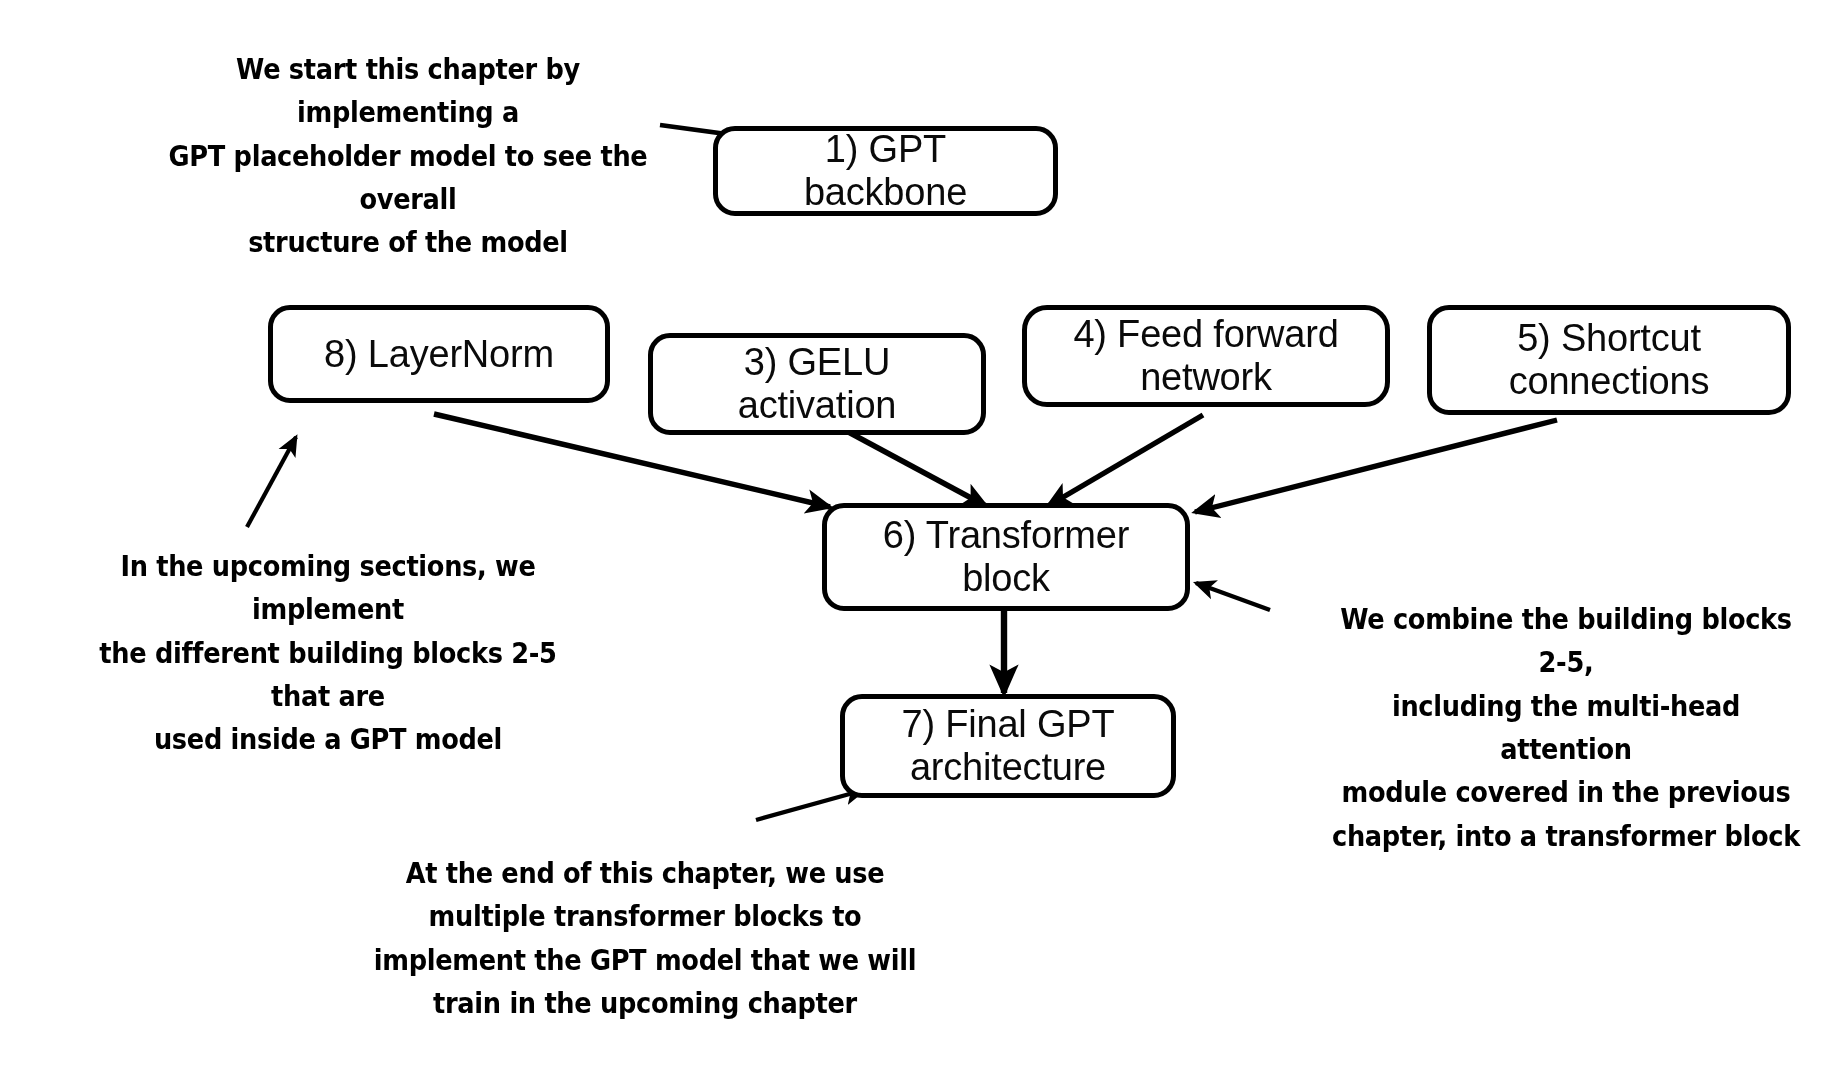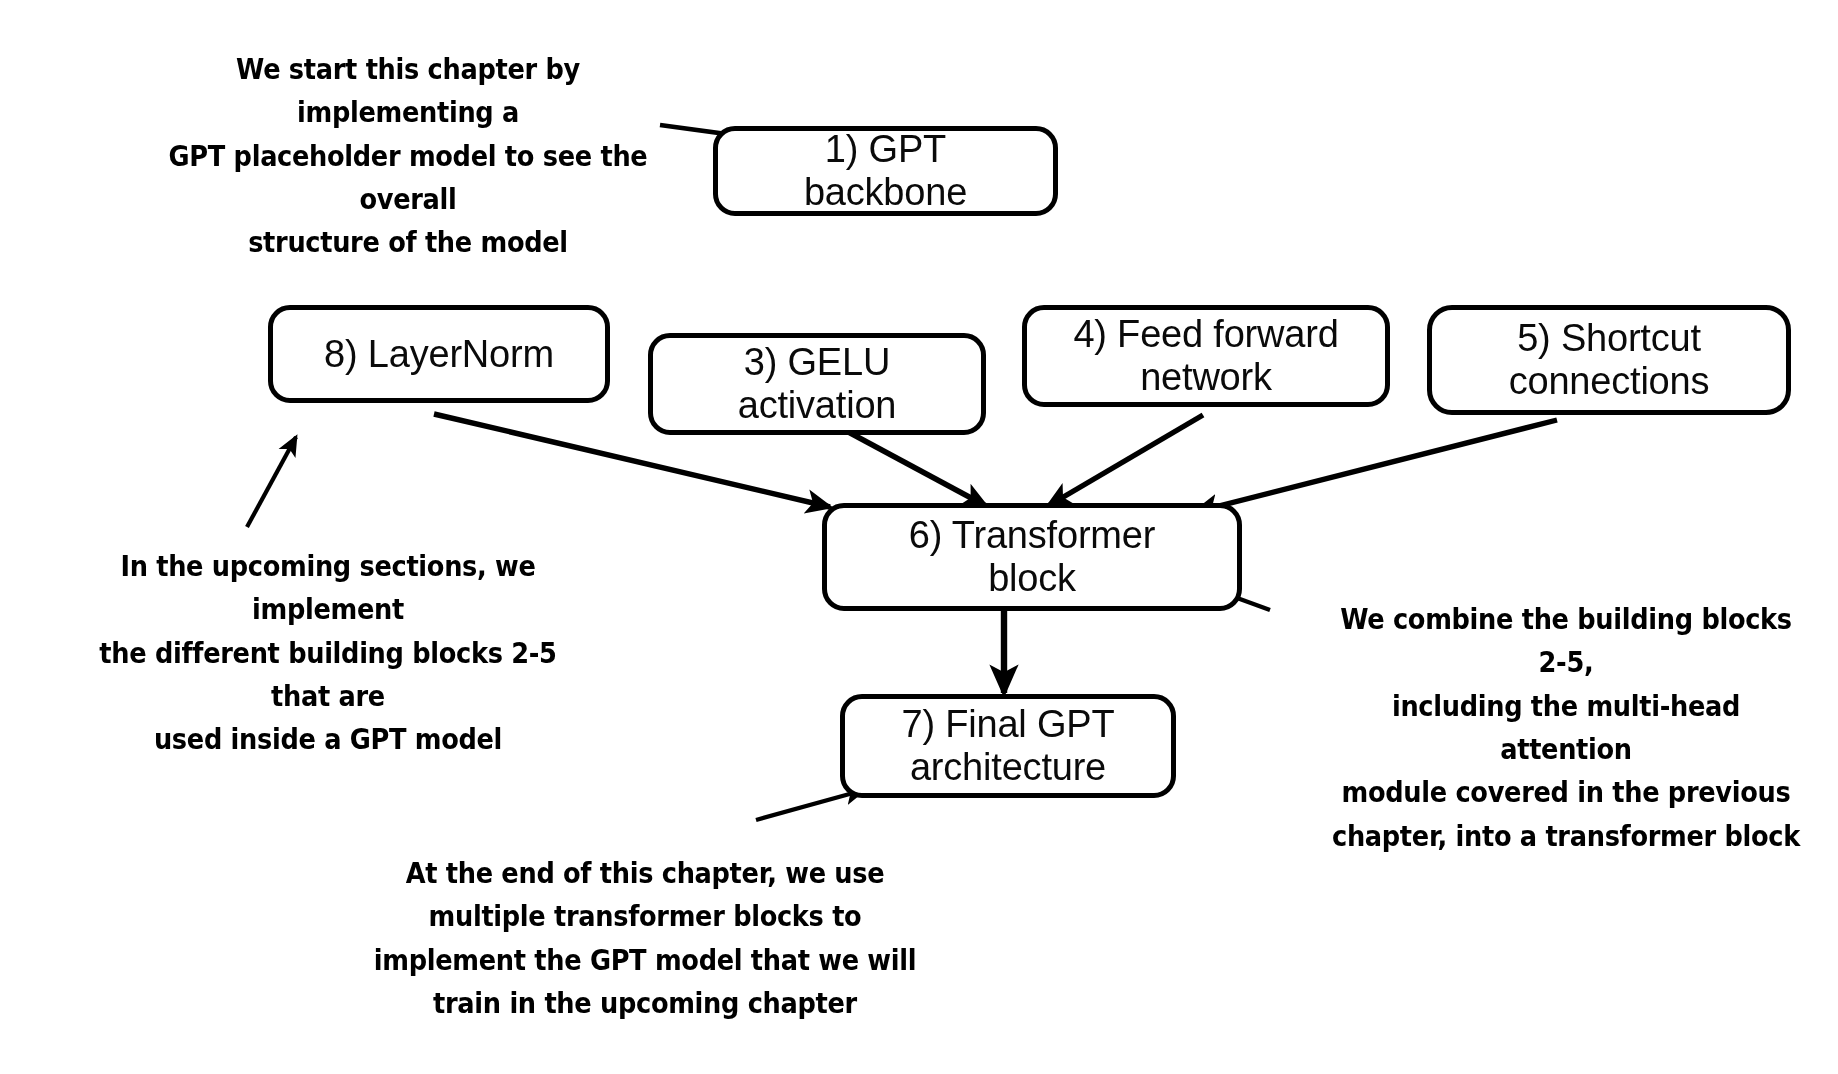--- a/index.html
+++ b/index.html
@@ -98,31 +98,31 @@
 
   <div class="node" style="left:268px; top:305px; width:342px; height:98px;">
     <span class="node-label">8) LayerNorm</span>
   </div>
 
   <div class="node" style="left:648px; top:305px; width:338px; height:102px;margin-top:28px;">
     <span class="node-label">3) GELU
 activation</span>
   </div>
 
-  <div class="node" style="left:1022px; top:305px; width:368px; height:102px;">
+  <div class="node" style="left:1022px; top:305px; width:368px; height:102px;border-radius:25px;">
     <span class="node-label">4) Feed forward
 network</span>
   </div>
 
-  <div class="node" style="left:1427px; top:305px; width:364px; height:110px;border-radius:25px;">
+  <div class="node" style="left:1427px; top:305px; width:364px; height:110px;">
     <span class="node-label">5) Shortcut
 connections</span>
   </div>
 
-  <div class="node" style="left:822px; top:503px; width:420px; height:108px;">
+  <div class="node" style="left:822px; top:503px; width:368px; height:108px;">
     <span class="node-label">6) Transformer
 block</span>
   </div>
 
   <div class="node" style="left:840px; top:694px; width:336px; height:104px;justify-content:center;">
     <span class="node-label">7) Final GPT
 architecture</span>
   </div>
 
   <div class="note" style="left:138px; top:48px; width:540px;">We start this chapter by implementing a

